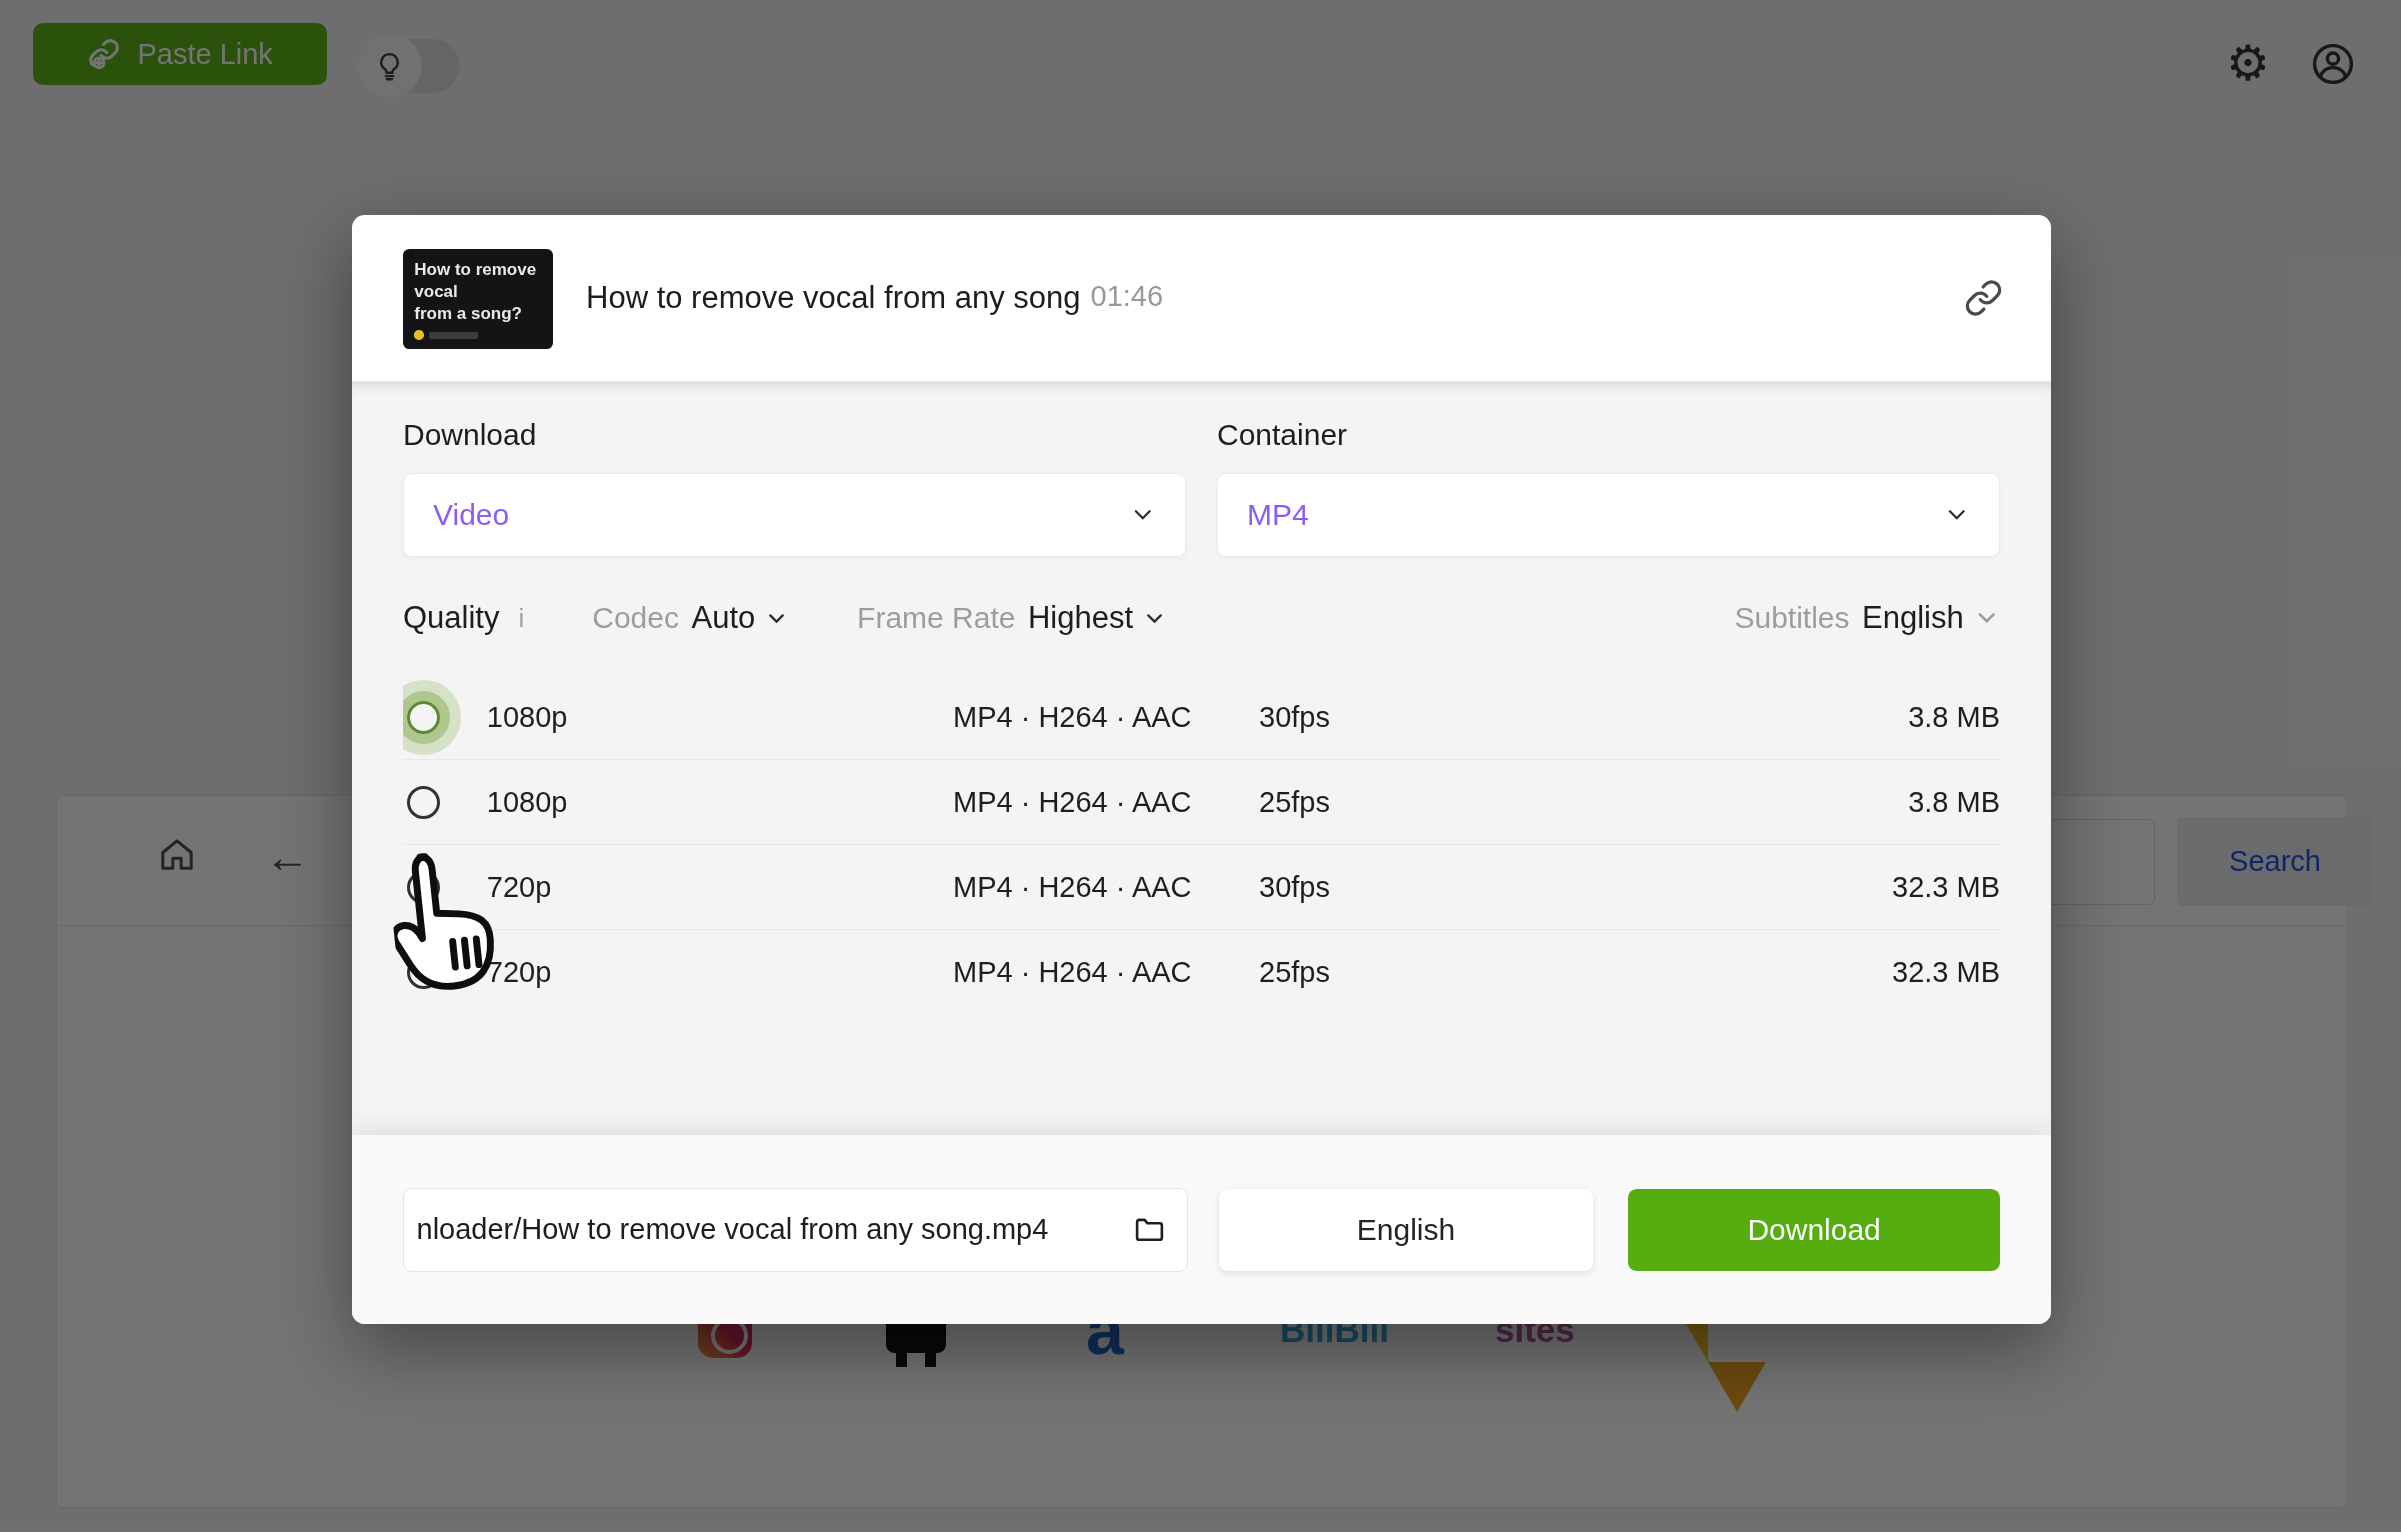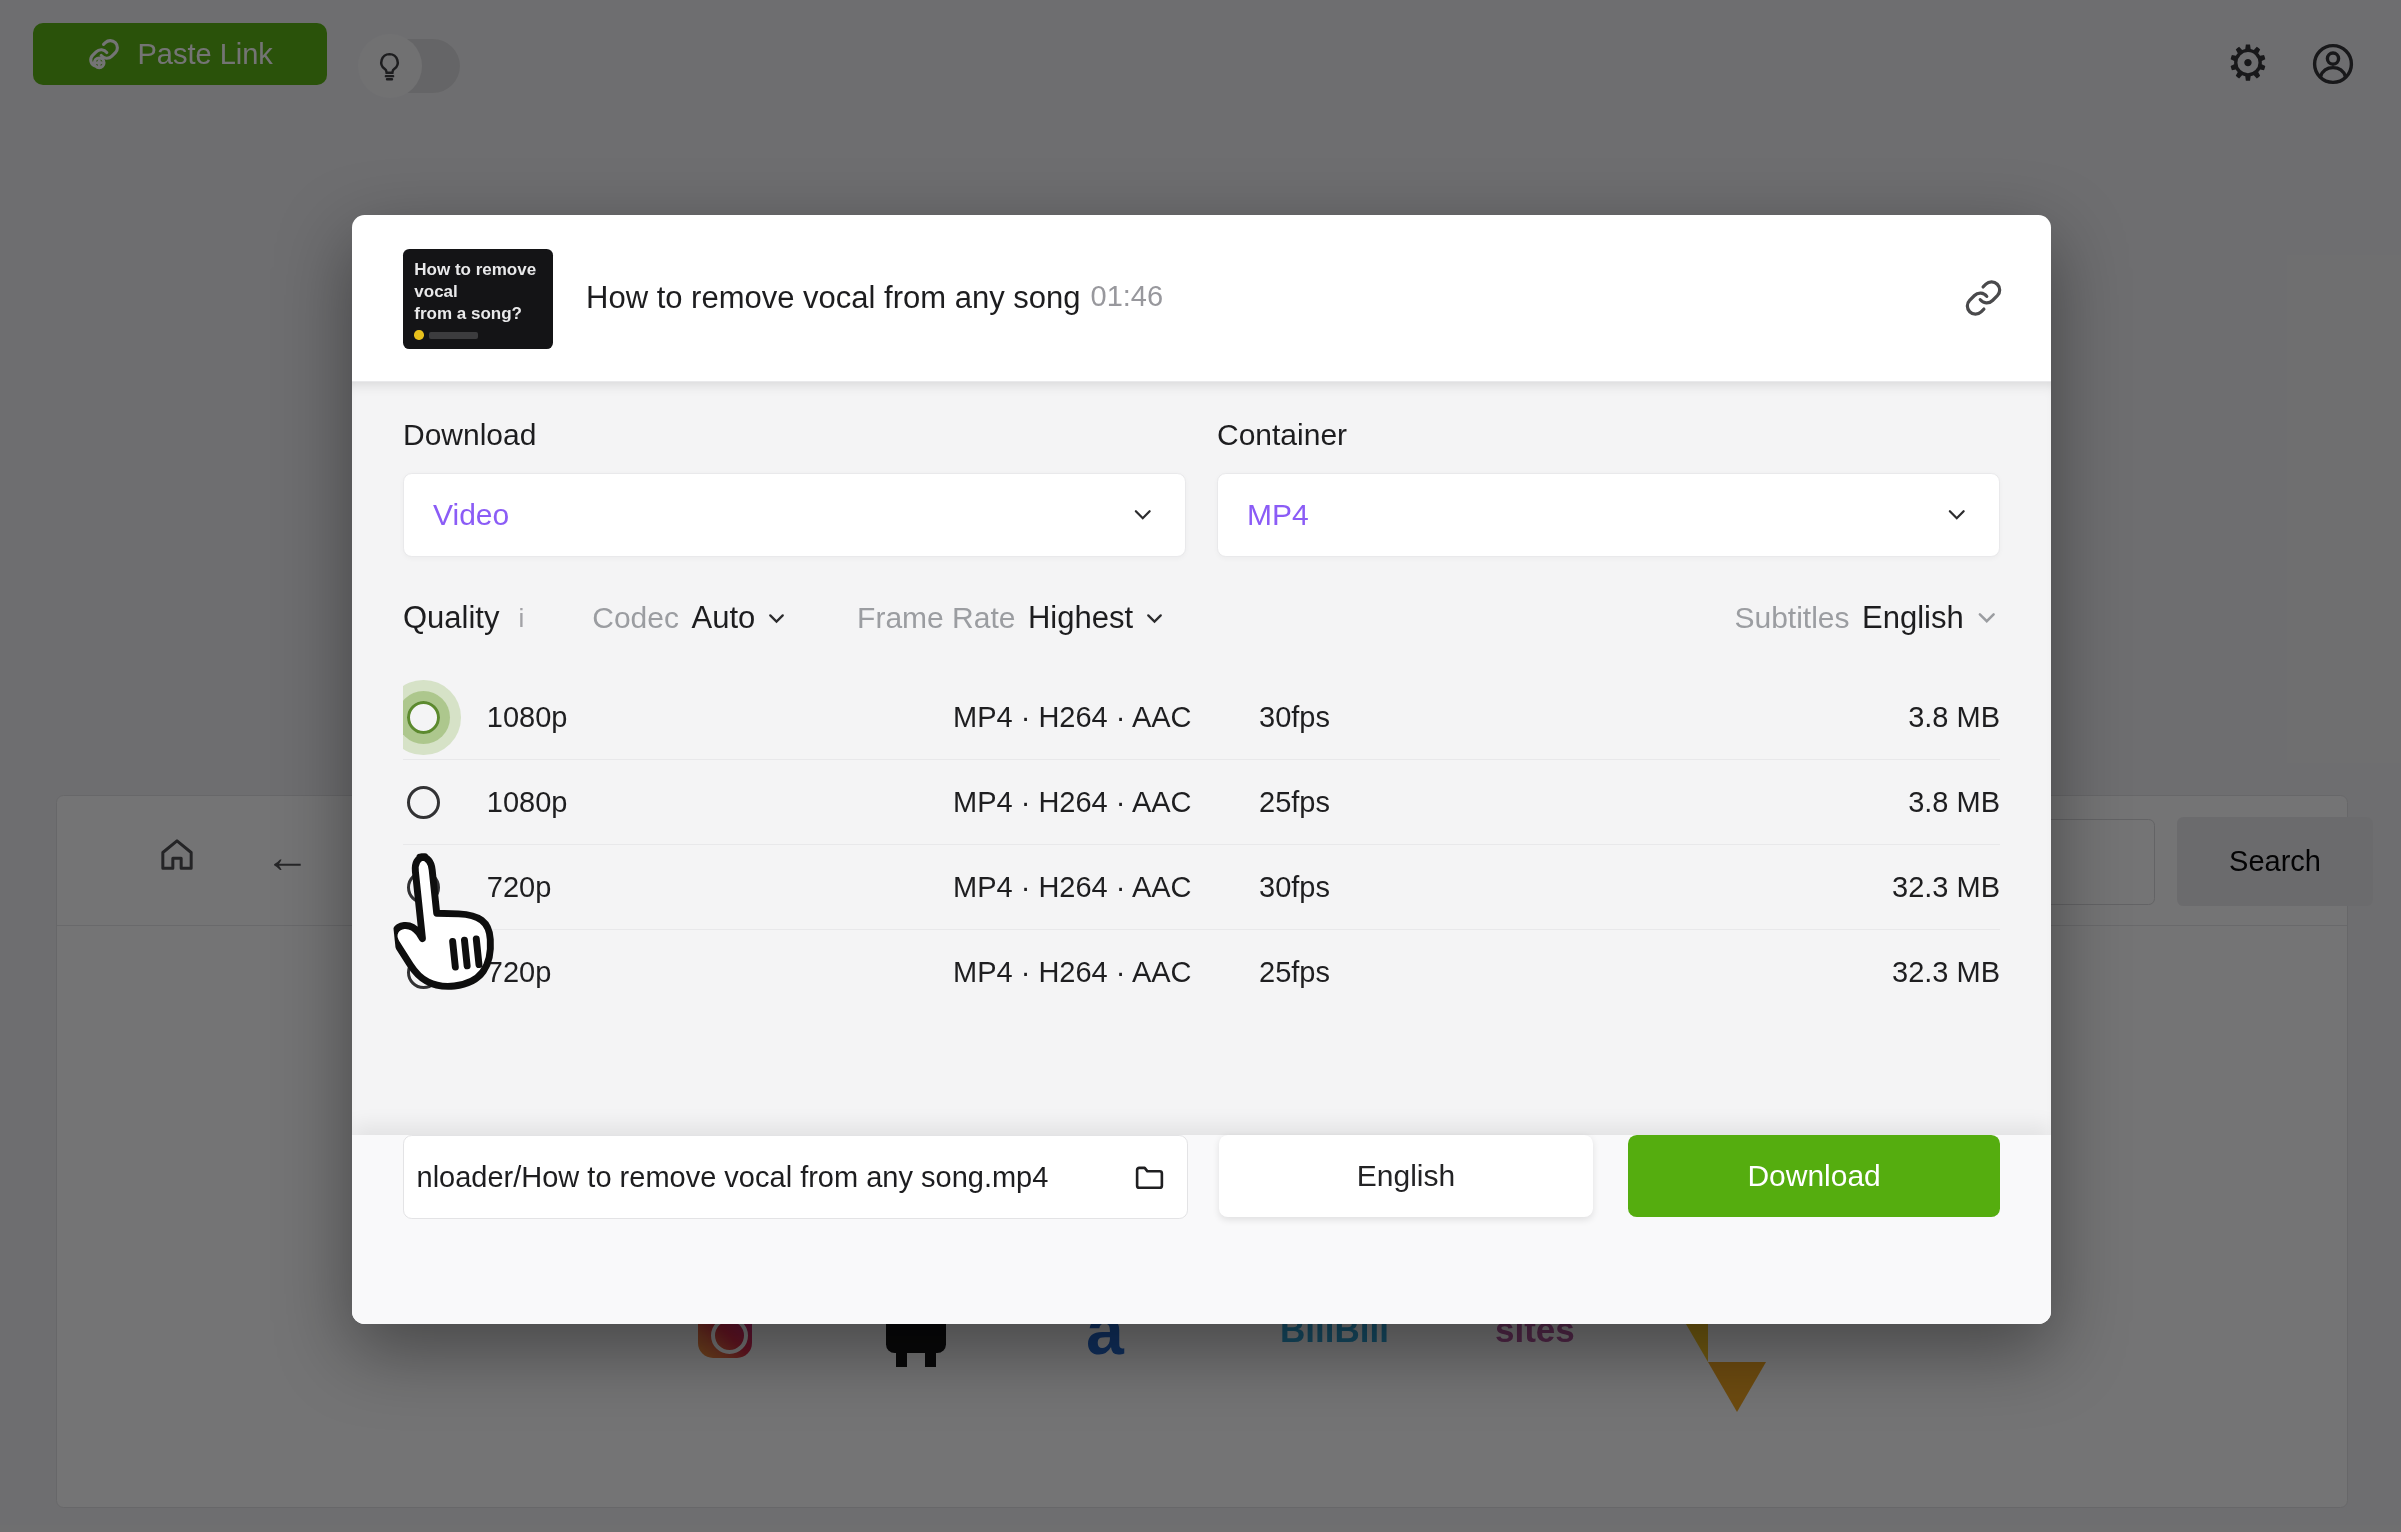--- a/index.html
+++ b/index.html
@@ -20,21 +20,21 @@
   .glyph-icon { font-size:49px; color:#2e2e30; line-height:1; }
 
   .browser-card { position:absolute; left:56px; top:795px; width:2292px; height:713px;
     background:#ffffff; border:1.3px solid #e2e2e4; border-radius:7.5px; }
   .nav-row { position:absolute; left:0; top:0; width:100%; height:130px; border-bottom:1.3px solid #e7e7e9; }
   .nav-ic { position:absolute; top:38px; color:#4a4a4c; }
   .nav-arrow { font-size:45px; color:#4f4f51; line-height:1; }
   .url-end { position:absolute; left:1601px; top:22.5px; width:497px; height:86px; background:#fff;
     border:1.3px solid #d9d9db; border-radius:6.3px; }
   .search-btn { position:absolute; left:2120px; top:21px; width:196px; height:89px; background:#ebebed;
-    border-radius:6.3px; display:flex; align-items:center; justify-content:center; font-size:29px; color:#000000; }
+    border-radius:6.3px; display:flex; align-items:center; justify-content:center; font-size:29px; color:#1d4ed8; }
   .site-icons { position:absolute; left:0; top:508px; width:100%; height:75px; }
   .site { position:absolute; top:0; }
   .insta { width:54px; height:54px; border-radius:15px;
     background:linear-gradient(45deg,#f09433,#e6683c,#dc2743,#cc2366,#bc1888); position:relative; }
   .insta::after { content:""; position:absolute; left:12.5px; top:12.5px; width:29px; height:29px;
     border:4.4px solid #fff; border-radius:50%; }
   .tv-black { width:60px; height:44px; background:#0a0a0a; border-radius:8.8px; position:relative; }
   .tv-black::before, .tv-black::after { content:""; position:absolute; bottom:-13.8px; width:11.3px; height:15px; background:#0a0a0a; }
   .tv-black::before { left:10px; } .tv-black::after { right:10px; }
   .blue-a { font-size:68px; font-weight:700; color:#1c63c9; line-height:0.9; }
@@ -89,21 +89,21 @@
   .qrow { height:85px; display:grid; grid-template-columns:550px 306px 1fr auto; align-items:center;
     border-bottom:1.3px solid #e8e8ea; font-size:29px; color:#1e1e20; }
   .qrow:last-child { border-bottom:none; }
   .qr-left { display:flex; align-items:flex-start; gap:47px; }
   .radio { width:33px; height:33px; border-radius:50%; border:3.1px solid #323234; background:transparent; flex:none; margin-left:3.8px; }
   .radio.sel { border-color:#5c8a2e;
     box-shadow:0 0 0 10px rgba(124,167,72,0.45), 0 0 0 21px rgba(158,192,115,0.35); }
   .qr-size { justify-self:end; }
 
   .m-footer { height:189px; flex:none; background:#f9f9fa; box-shadow:0 -10px 19px rgba(0,0,0,0.07);
-    display:flex; align-items:flex-start; padding:0 51px; gap:31px; position:relative; z-index:2; }
+    display:flex; align-items:center; padding:0 51px; gap:31px; position:relative; z-index:2; }
   .path-box { width:785px; height:84px; background:#fff; border:1.3px solid #e3e3e5; border-radius:8.8px;
     display:flex; align-items:center; padding:0 21px 0 12.5px; gap:15px; }
   .path-input { flex:1; border:none; outline:none; font-size:29px; color:#1d1d1f; background:transparent;
     font-family:"Liberation Sans","DejaVu Sans",sans-serif; min-width:0; }
   .btn { height:82px; border-radius:8.8px; display:flex; align-items:center; justify-content:center;
     font-size:30px; cursor:default; }
   .btn-cancel { width:375px; background:#fff; color:#232325; box-shadow:0 2.5px 7.5px rgba(0,0,0,0.10); }
   .btn-download { width:372px; background:#55ad0f; color:#fff; margin-left:3.8px; }
 
   .hand { position:absolute; left:393px; top:846px; z-index:30; transform:rotate(-6deg); }

